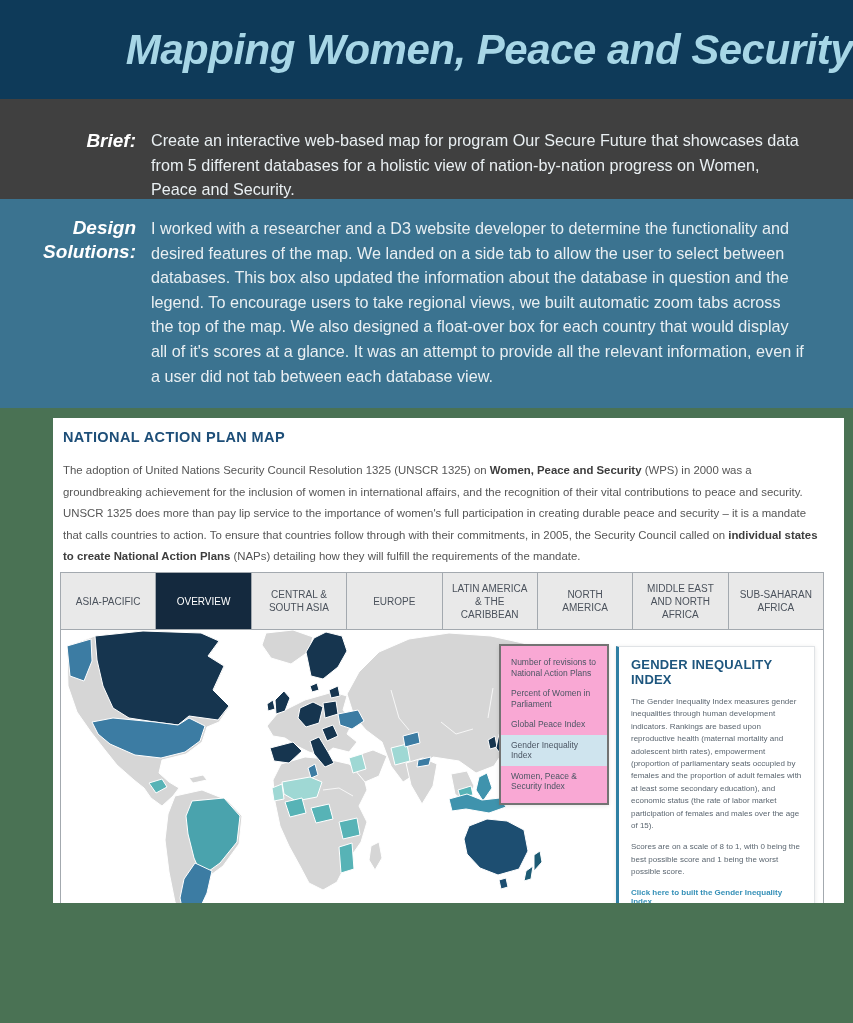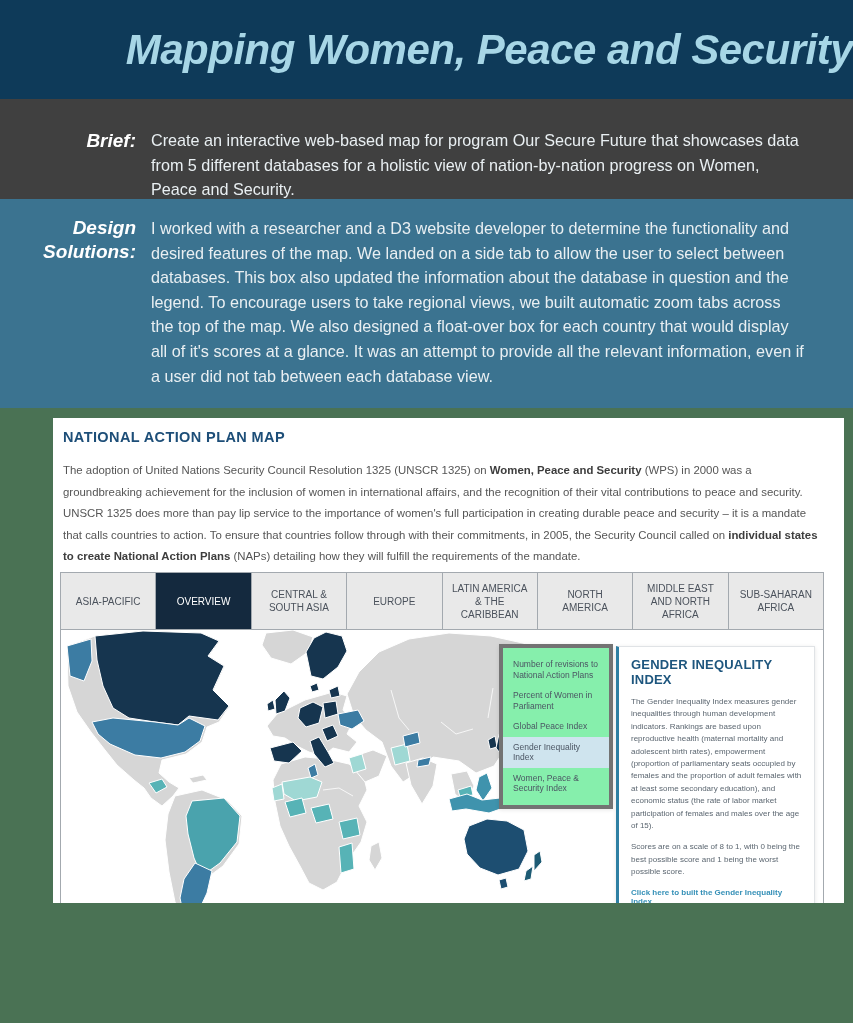--- a/index.html
+++ b/index.html
@@ -38,22 +38,22 @@
        color:#4b525c;padding:2px 8px;cursor:pointer;}
   .tab:last-child{border-right:none;}
   .tab.active{background:#14293e;color:#ffffff;}
   .map-area{position:relative;width:762px;height:359px;background:#ffffff;}
   .worldmap{position:absolute;left:0;top:0;}
   .worldmap path{stroke:#ffffff;stroke-width:1;stroke-linejoin:round;}
   .worldmap .nodata{fill:#d6d6d6;}
   .worldmap .borderline{fill:none;stroke:#ffffff;stroke-width:.8;}
 
   
-  .db-panel{position:absolute;left:438px;top:14px;width:106px;background:#86efac;
-            border:4px solid #737373;box-shadow:0 1px 4px rgba(0,0,0,.10);padding:6px 0;}
+  .db-panel{position:absolute;left:438px;top:14px;width:106px;background:#f9a8d4;
+            border:2px solid #737373;box-shadow:0 1px 4px rgba(0,0,0,.10);padding:6px 0;}
   .db-item{padding:5px 10px;font-size:8.5px;line-height:10.5px;color:#4b5563;cursor:pointer;}
   .db-item.selected{background:#cfe4ee;}
 
   
   .gii{position:absolute;left:555px;top:16px;width:199px;background:#ffffff;box-sizing:border-box;
        border:1px solid #e0e3e6;border-left:3px solid #2e7fa3;box-shadow:0 1px 4px rgba(0,0,0,.10);
        padding:10px 12px 13px;}
   .gii h3{margin:0 0 9px;font-size:13px;font-weight:bold;color:#1e567e;letter-spacing:.2px;}
   .gii p{margin:0 0 9px;font-size:8px;line-height:12.4px;color:#5b6670;}
   .gii .gii-link{display:block;margin:0 0 9px;font-size:8px;font-weight:bold;color:#3590b7;

